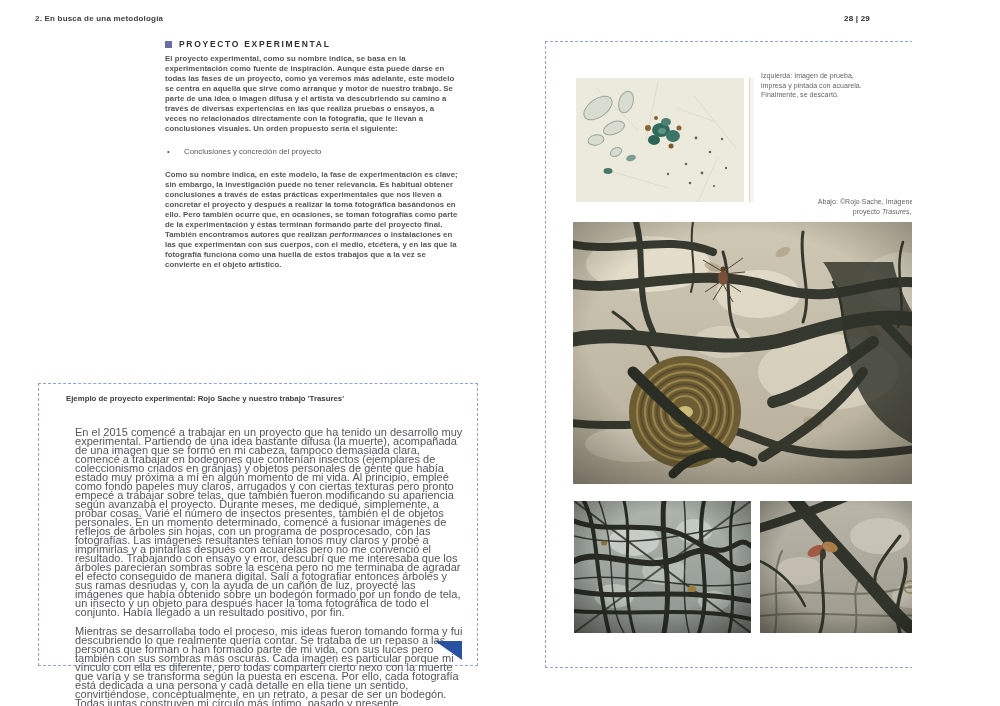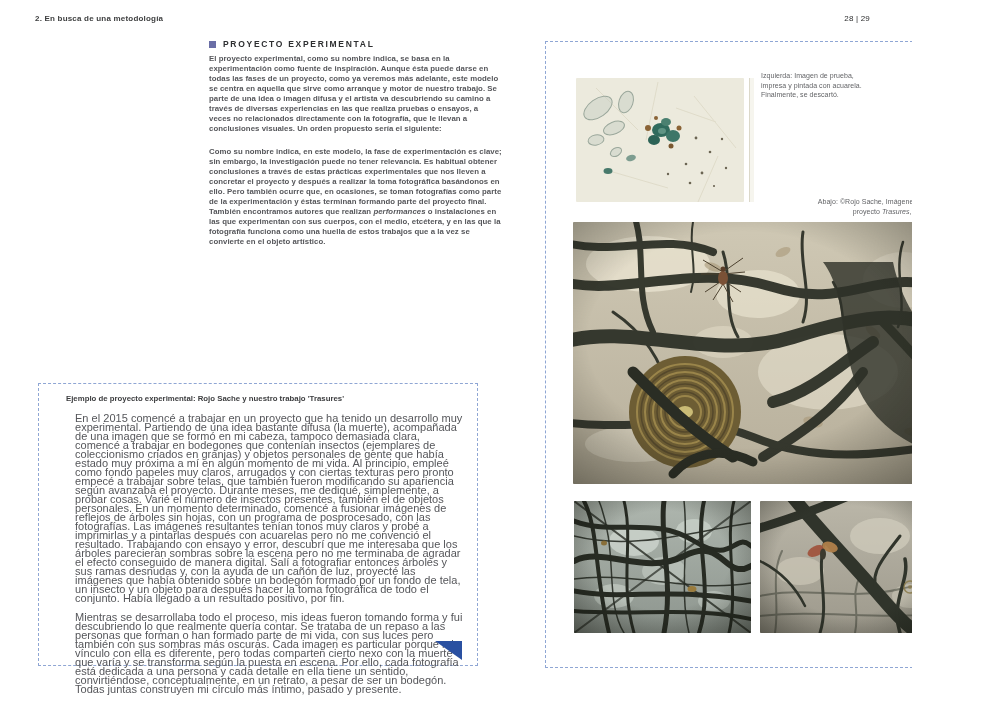--- a/index.html
+++ b/index.html
@@ -4,40 +4,40 @@
 <style>
   html,body{margin:0;padding:0;background:#ffffff;}
   #sheet{
     position:relative;width:912px;height:706px;background:#ffffff;overflow:hidden;
     font-family:"Liberation Sans","DejaVu Sans",sans-serif;
     -webkit-font-smoothing:antialiased;
   }
   
   .hdr{position:absolute;top:14px;font-size:8px;line-height:10px;color:#3f4041;font-weight:600;letter-spacing:.2px;}
   .hdr-left{left:35px;}
-  .hdr-right{right:42px;font-weight:400;color:#2c2d2e;}
+  .hdr-right{right:42px;font-weight:700;color:#2c2d2e;}
 
   
-  .col{position:absolute;left:165px;top:40px;width:293px;margin-left:44px;}
+  .col{position:absolute;left:165px;top:40px;width:293px;}
   .sec-title{display:flex;align-items:center;margin:0 0 5px 0;}
   .sec-sq{width:7px;height:7px;background:#6a6ea6;margin-right:7px;flex:0 0 auto;}
   .sec-label{font-size:8.5px;font-weight:700;letter-spacing:1.7px;color:#2e2f31;line-height:9px;}
   .body-text{font-size:7.8px;line-height:10px;color:#55565a;margin:0;letter-spacing:.05px;font-weight:bold;}
   ul.steps{list-style:none;margin:13px 0 0 2px;padding:0;}
   ul.steps li{position:relative;padding-left:17px;margin:0 0 10.5px 0;font-size:7.8px;line-height:10px;color:#55565a;}
   ul.steps li::before{content:"\2022";position:absolute;left:0;top:0;color:#55565a;}
   .outro{margin-top:13px;}
   .it{font-style:italic;}
 
   
   .example-box{
     position:absolute;left:38px;top:383px;width:440px;height:283px;box-sizing:border-box;
     border:1px dashed #8fa6d4;padding:10px 12px 0 27px;background:#ffffff;
   }
-  .box-title{font-size:7.8px;font-weight:700;color:#3c3d3f;margin:0 0 10px 0;line-height:10px;}
+  .box-title{font-size:7.8px;font-weight:700;color:#3c3d3f;margin:0 0 24px 0;line-height:10px;}
   .box-p{font-size:11px;line-height:9px;color:#55565a;margin:0 0 10px 9px;letter-spacing:.02px;}
   .corner-tri{position:absolute;background:#2a50a1;clip-path:polygon(0 0,100% 0,100% 100%);}
   .tri-left{right:15px;bottom:5px;width:27px;height:19px;}
   .tri-right{right:3px;bottom:3px;width:24px;height:19px;}
 
   
   .plate-box{
     position:absolute;left:545px;top:41px;width:413px;height:627px;box-sizing:border-box;
     border:1px dashed #8fa6d4;background:#ffffff;
   }
@@ -56,20 +56,21 @@
   <div class="hdr hdr-left">2. En busca de una metodología</div>
   <div class="hdr hdr-right">28 | 29</div>
 
   <div class="col">
     <div class="sec-title">
       <span class="sec-sq"></span>
       <span class="sec-label">PROYECTO EXPERIMENTAL</span>
     </div>
     <p class="body-text">El proyecto experimental, como su nombre indica, se basa en la experimentación como fuente de inspiración. Aunque ésta puede darse en todas las fases de un proyecto, como ya veremos más adelante, este modelo se centra en aquella que sirve como arranque y motor de nuestro trabajo. Se parte de una idea o imagen difusa y el artista va descubriendo su camino a través de diversas experiencias en las que realiza pruebas o ensayos, a veces no relacionados directamente con la fotografía, que le llevan a conclusiones visuales. Un orden propuesto sería el siguiente:</p>
     <ul class="steps">
+      <li><span>Conclusiones y concreción del proyecto</span></li>
     </ul>
     <p class="body-text outro"><span>Como su nombre indica, en este modelo, la fase de experimentación es clave; sin embargo, la investigación puede no tener relevancia. Es habitual obtener conclusiones a través de estas prácticas experimentales que nos lleven a concretar el proyecto y después a realizar la toma fotográfica basándonos en ello. Pero también ocurre que, en ocasiones, se toman fotografías como parte de la experimentación y éstas terminan formando parte del proyecto final. También encontramos autores que realizan </span><span class="it">performances</span><span> o instalaciones en las que experimentan con sus cuerpos, con el medio, etcétera, y en las que la fotografía funciona como una huella de estos trabajos que a la vez se convierte en el objeto artístico.</span></p>
   </div>
 
   <div class="example-box">
     <p class="box-title">Ejemplo de proyecto experimental: Rojo Sache y nuestro trabajo 'Trasures'</p>
     <p class="box-p">En el 2015 comencé a trabajar en un proyecto que ha tenido un desarrollo muy experimental. Partiendo de una idea bastante difusa (la muerte), acompañada de una imagen que se formó en mi cabeza, tampoco demasiada clara, comencé a trabajar en bodegones que contenían insectos (ejemplares de coleccionismo criados en granjas) y objetos personales de gente que había estado muy próxima a mí en algún momento de mi vida. Al principio, empleé como fondo papeles muy claros, arrugados y con ciertas texturas pero pronto empecé a trabajar sobre telas, que también fueron modificando su apariencia según avanzaba el proyecto. Durante meses, me dediqué, simplemente, a probar cosas. Varié el número de insectos presentes, también el de objetos personales. En un momento determinado, comencé a fusionar imágenes de reflejos de árboles sin hojas, con un programa de posprocesado, con las fotografías. Las imágenes resultantes tenían tonos muy claros y probé a imprimirlas y a pintarlas después con acuarelas pero no me convenció el resultado. Trabajando con ensayo y error, descubrí que me interesaba que los árboles parecieran sombras sobre la escena pero no me terminaba de agradar el efecto conseguido de manera digital. Salí a fotografiar entonces árboles y sus ramas desnudas y, con la ayuda de un cañón de luz, proyecté las imágenes que había obtenido sobre un bodegón formado por un fondo de tela, un insecto y un objeto para después hacer la toma fotográfica de todo el conjunto. Había llegado a un resultado positivo, por fin.</p>
     <p class="box-p">Mientras se desarrollaba todo el proceso, mis ideas fueron tomando forma y fui descubriendo lo que realmente quería contar. Se trataba de un repaso a las personas que forman o han formado parte de mi vida, con sus luces pero también con sus sombras más oscuras. Cada imagen es particular porque mi vínculo con ella es diferente, pero todas comparten cierto nexo con la muerte que varía y se transforma según la puesta en escena. Por ello, cada fotografía está dedicada a una persona y cada detalle en ella tiene un sentido, convirtiéndose, conceptualmente, en un retrato, a pesar de ser un bodegón. Todas juntas construyen mi círculo más íntimo, pasado y presente.</p>
     <div class="corner-tri tri-left"></div>
   </div>

